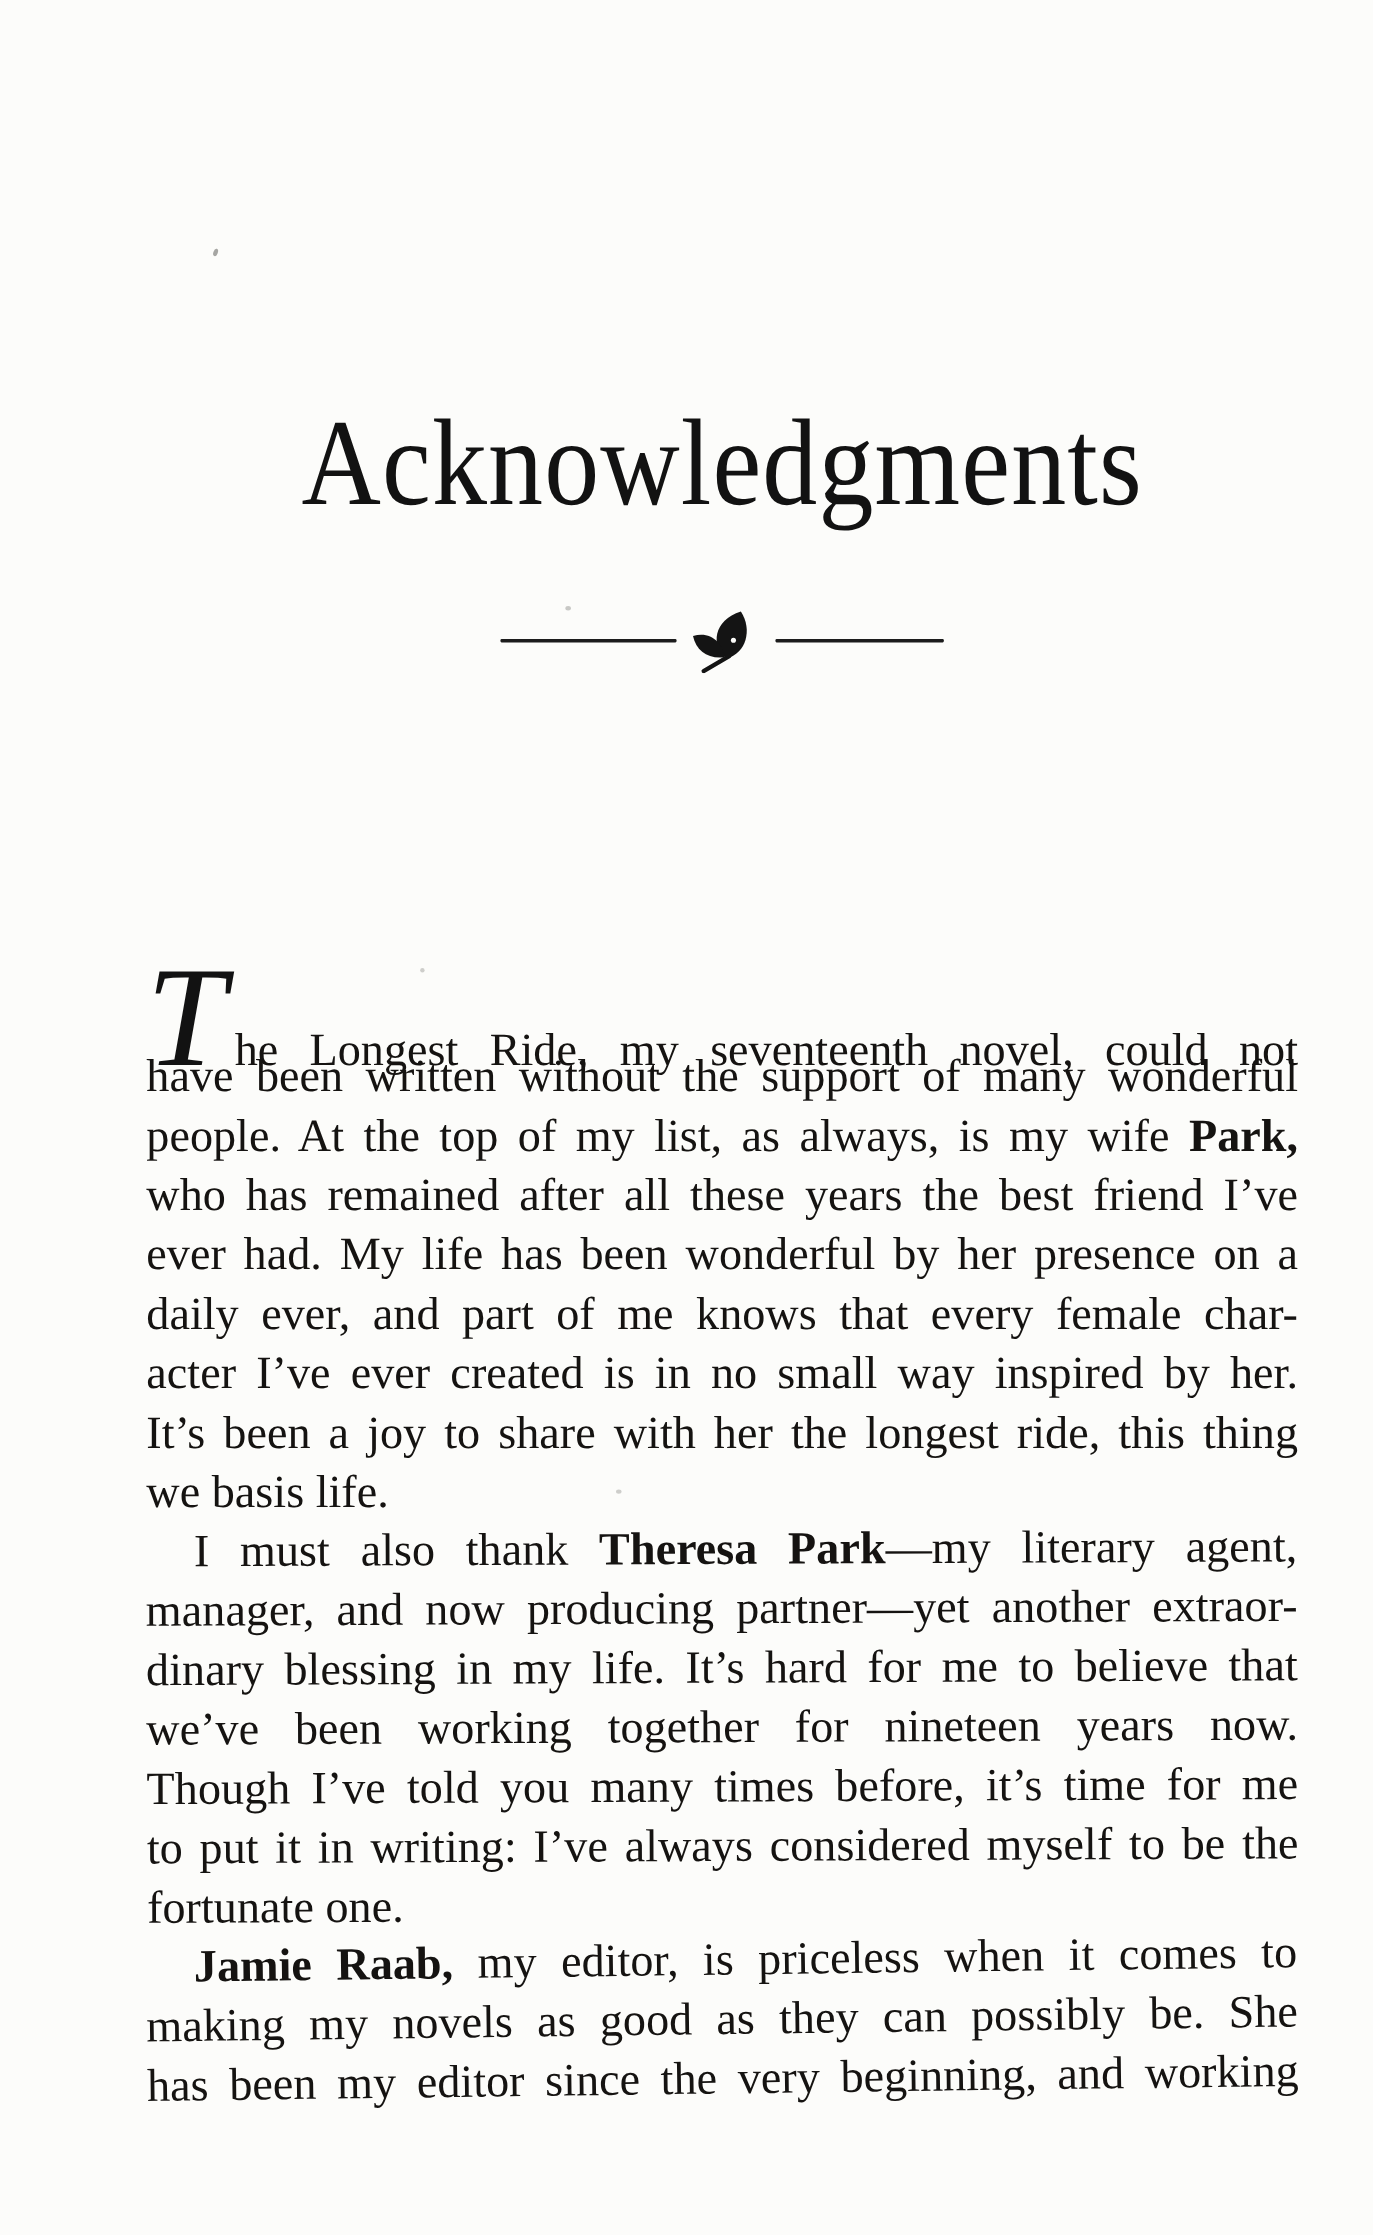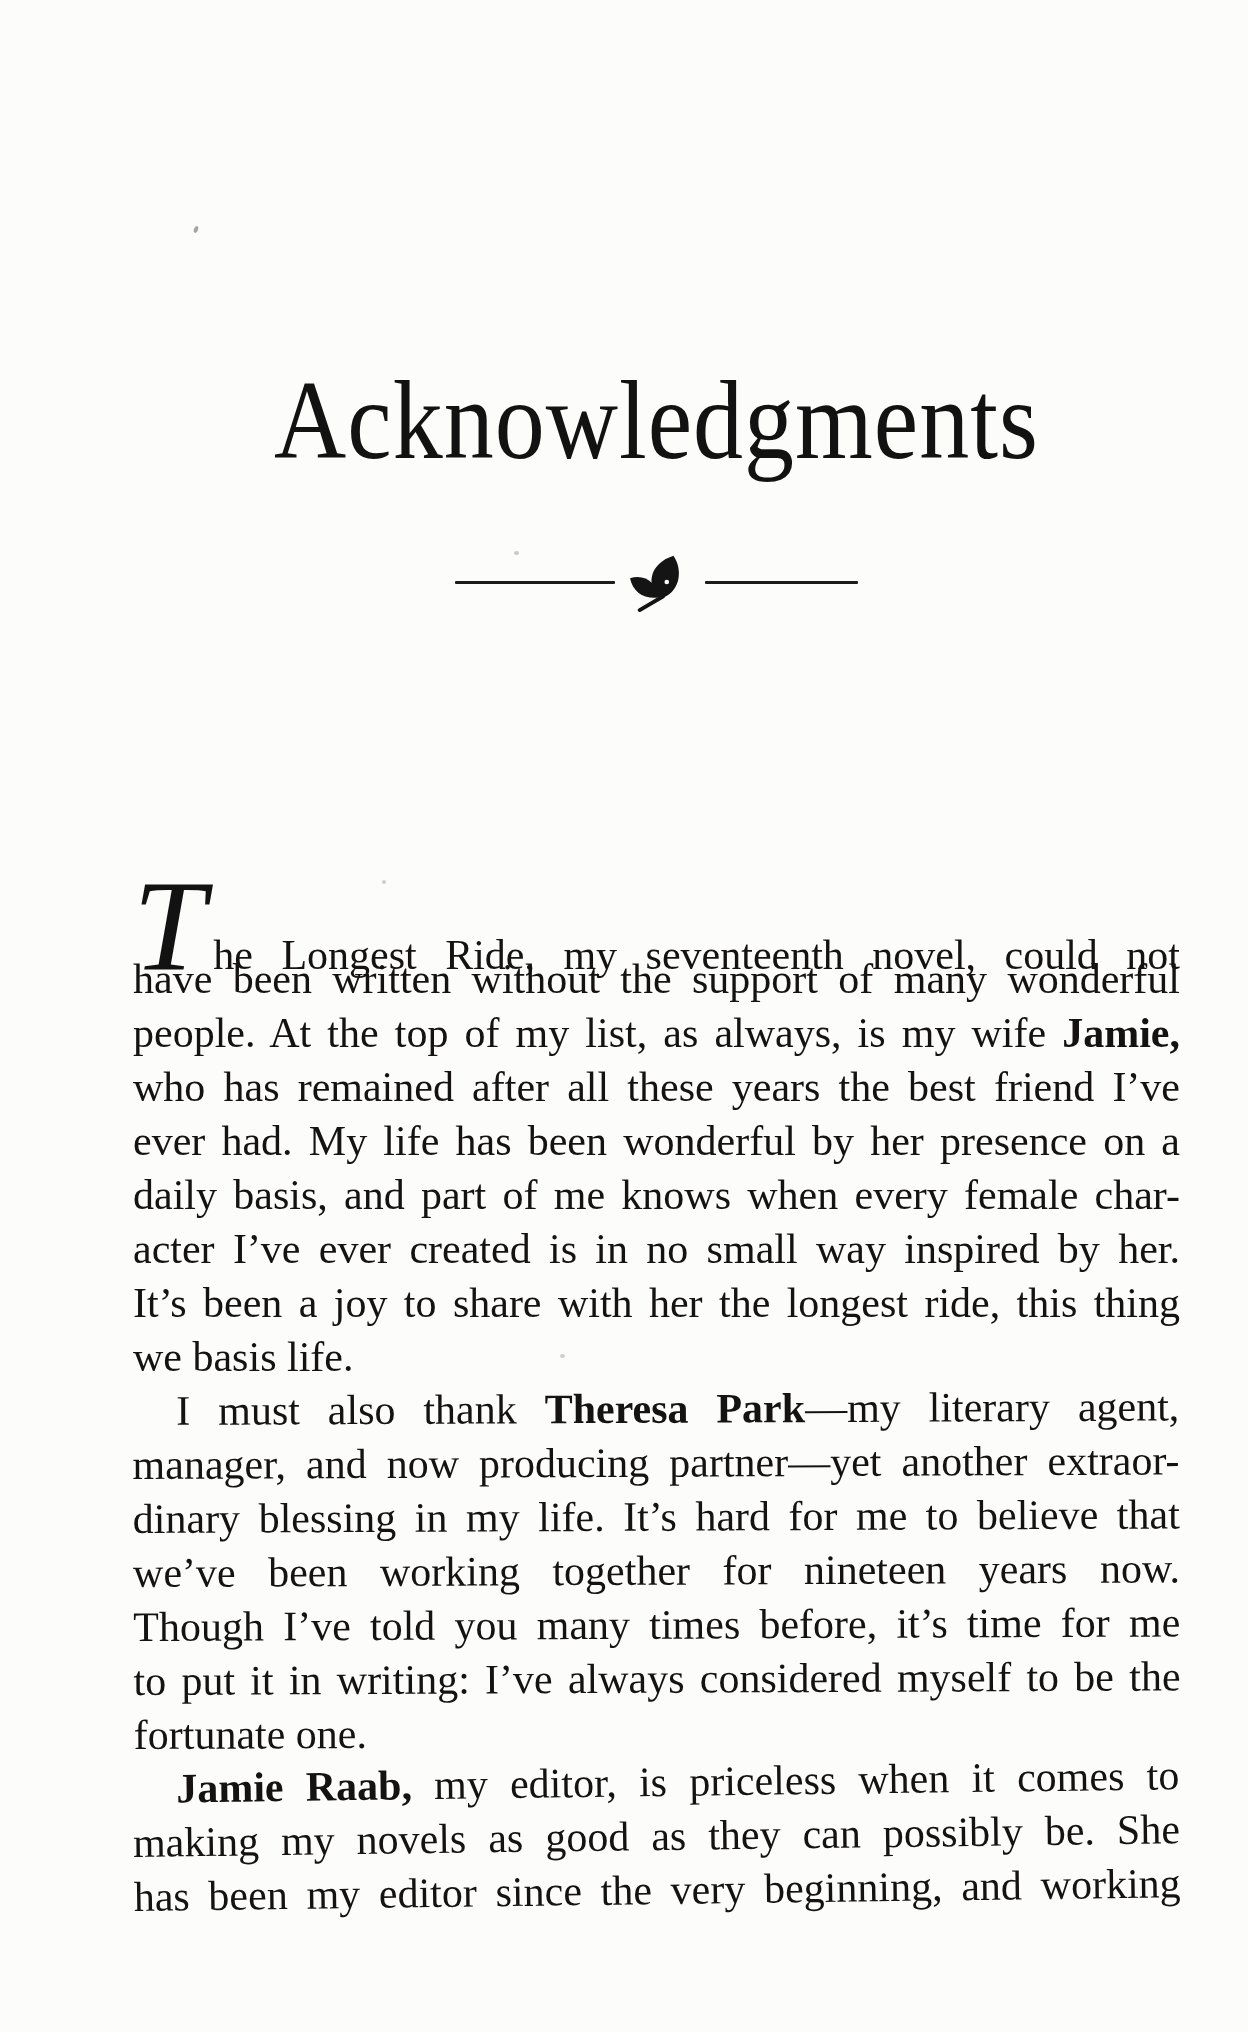--- a/index.html
+++ b/index.html
@@ -90,24 +90,24 @@
       <path d="M33 47 C17 49 6 41 3 27 C19 22 31 33 33 47 Z" fill="#141414"></path>
       <circle cx="41" cy="31" r="2.4" fill="#fcfcfa"></circle>
     </svg>
     <span class="rule right" data-name="divider-line-right"></span>
   </div>
 
   <div class="text-block" data-name="text-block">
       <div class="para" data-name="para-cathy">
         <div class="line" data-name="text-line"><span class="dropcap" data-name="drop-cap">T</span><span class="i" data-name="emphasized-text">he Longest Ride</span><span data-name="body-text">, my seventeenth novel, could not</span></div>
         <div class="line" data-name="text-line"><span data-name="body-text">have been written without the support of many wonderful</span></div>
-        <div class="line" data-name="text-line"><span data-name="body-text">people. At the top of my list, as always, is my wife </span><span class="b" data-name="emphasized-text">Jamie,</span></div>
+        <div class="line" data-name="text-line"><span data-name="body-text">people. At the top of my list, as always, is my wife </span><span class="b" data-name="emphasized-text">Park,</span></div>
         <div class="line" data-name="text-line"><span data-name="body-text">who has remained after all these years the best friend I’ve</span></div>
         <div class="line" data-name="text-line"><span data-name="body-text">ever had. My life has been wonderful by her presence on a</span></div>
-        <div class="line" data-name="text-line"><span data-name="body-text">daily basis, and part of me knows when every female char-</span></div>
+        <div class="line" data-name="text-line"><span data-name="body-text">daily ever, and part of me knows that every female char-</span></div>
         <div class="line" data-name="text-line"><span data-name="body-text">acter I’ve ever created is in no small way inspired by her.</span></div>
         <div class="line" data-name="text-line"><span data-name="body-text">It’s been a joy to share with her the longest ride, this thing</span></div>
         <div class="line last" data-name="text-line"><span data-name="body-text">we basis life.</span></div>
       </div>
       <div class="para" data-name="para-theresa">
         <div class="line indent" data-name="text-line"><span data-name="body-text">I must also thank </span><span class="b" data-name="emphasized-text">Theresa Park</span><span data-name="body-text">—my literary agent,</span></div>
         <div class="line" data-name="text-line"><span data-name="body-text">manager, and now producing partner—yet another extraor-</span></div>
         <div class="line" data-name="text-line"><span data-name="body-text">dinary blessing in my life. It’s hard for me to believe that</span></div>
         <div class="line" data-name="text-line"><span data-name="body-text">we’ve been working together for nineteen years now.</span></div>
         <div class="line" data-name="text-line"><span data-name="body-text">Though I’ve told you many times before, it’s time for me</span></div>

